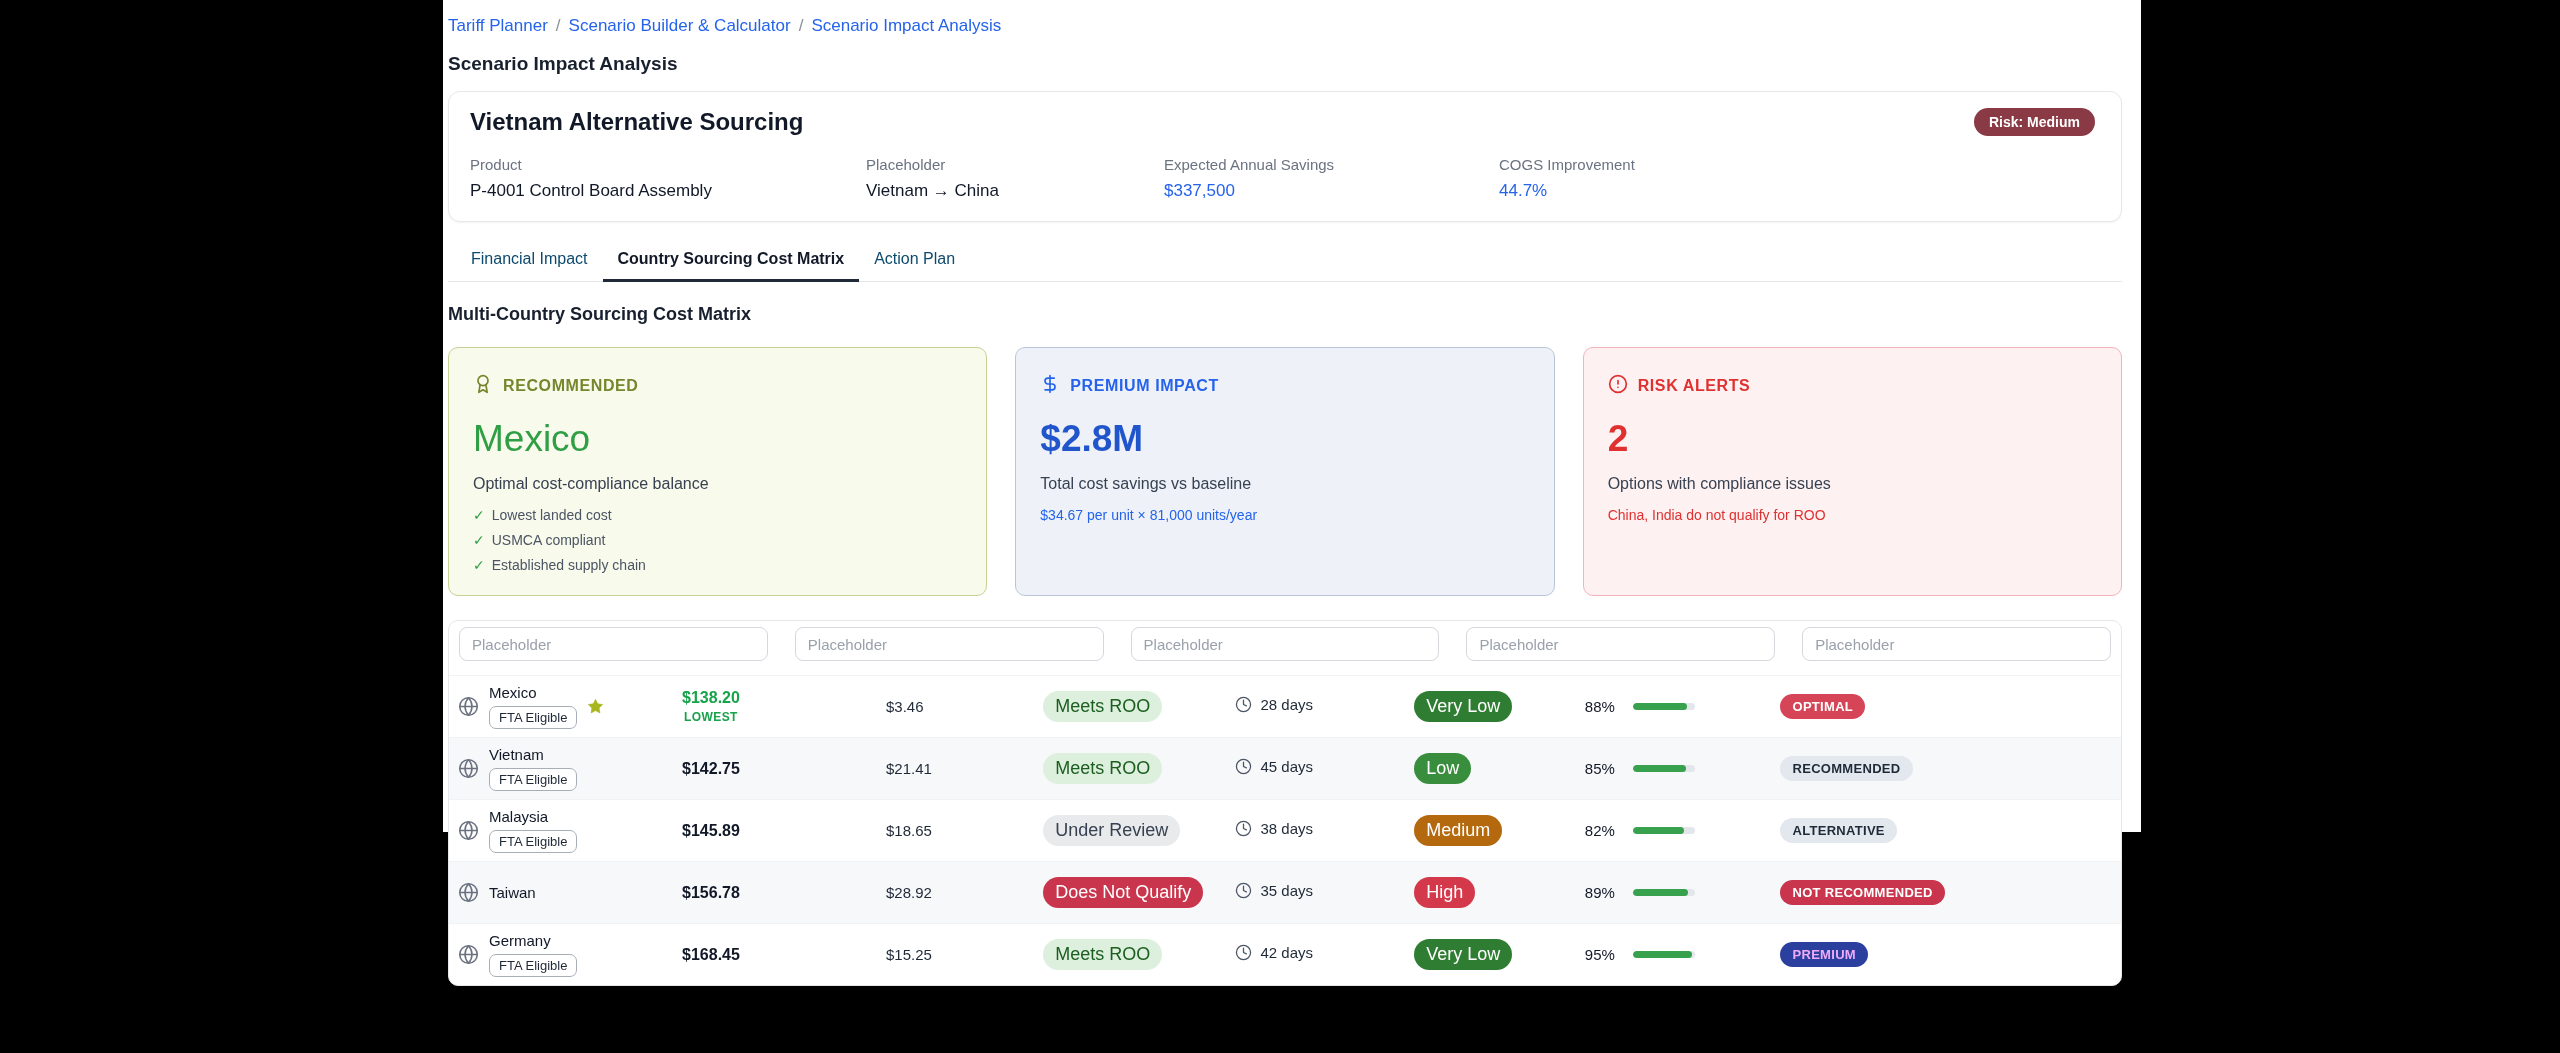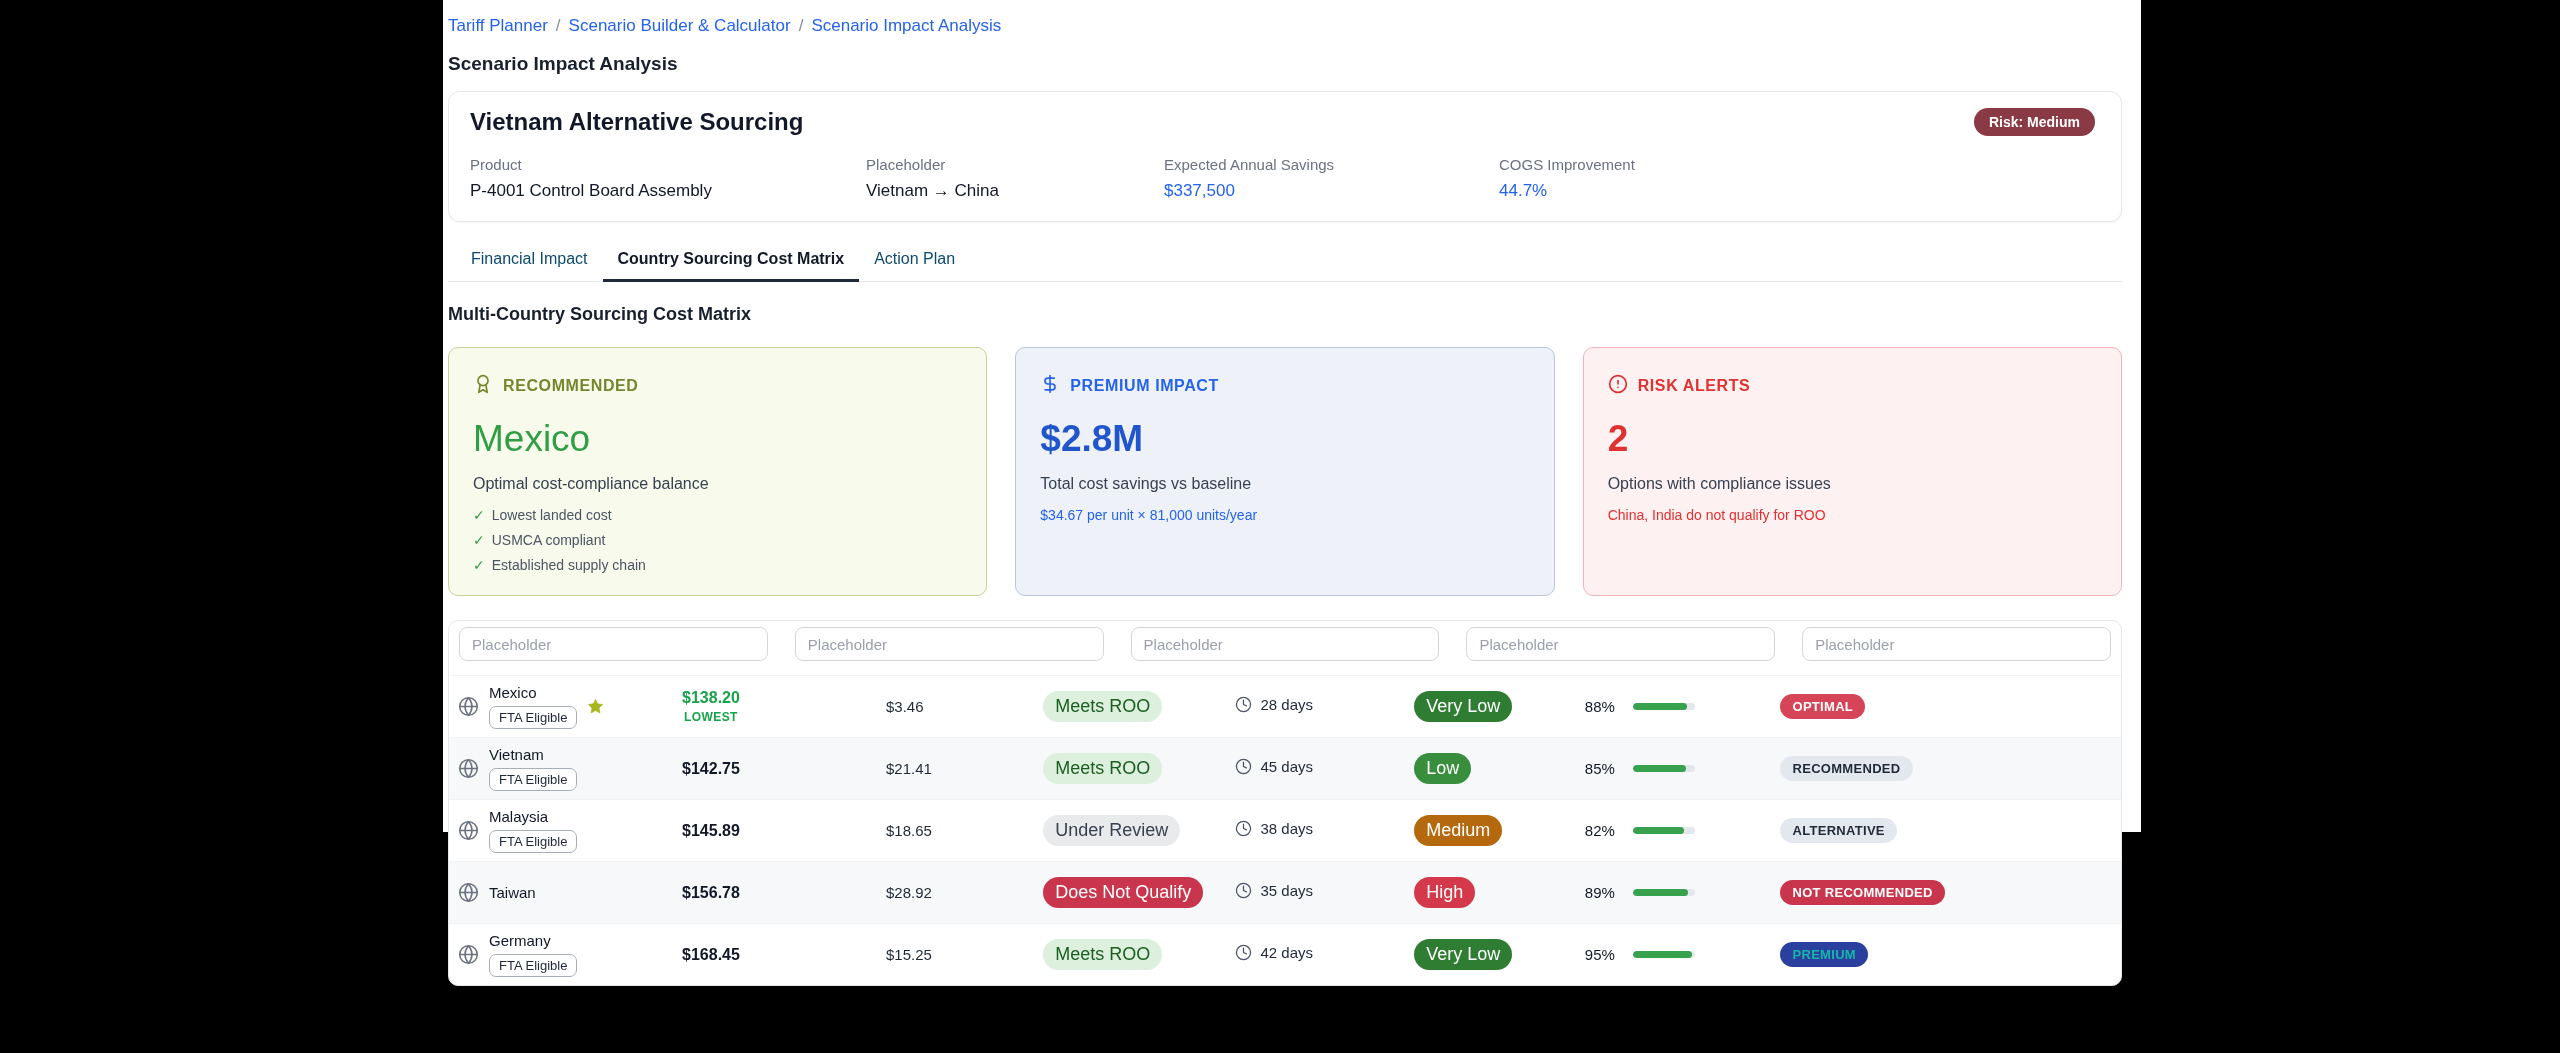--- a/index.html
+++ b/index.html
@@ -106,21 +106,21 @@
 
   .quality{display:flex;align-items:center;gap:10px;}
   .q-pct{font-size:15px;color:#111827;min-width:38px;}
   .q-track{width:62px;height:7px;border-radius:4px;background:#e3e6ea;overflow:hidden;}
   .q-fill{display:block;height:100%;background:#38a14e;border-radius:4px;}
 
   .rec{display:inline-block;font-size:13px;font-weight:700;padding:5px 12px;border-radius:999px;letter-spacing:.3px;white-space:nowrap;}
   .rec-optimal{background:#d64557;color:#fff;}
   .rec-light{background:#e3e8ef;color:#1f2937;}
   .rec-notrec{background:#c8354c;color:#fff;}
-  .rec-premium{background:#2b3f9e;color:#14b8a6;}
+  .rec-premium{background:#2b3f9e;color:#f0abfc;}
 </style>
 </head>
 <body>
 
 <div class="app">
   <div class="content">
 
     <div class="breadcrumb">
       <a class="crumb">Tariff Planner</a>
       <span class="crumb-sep">/</span>

